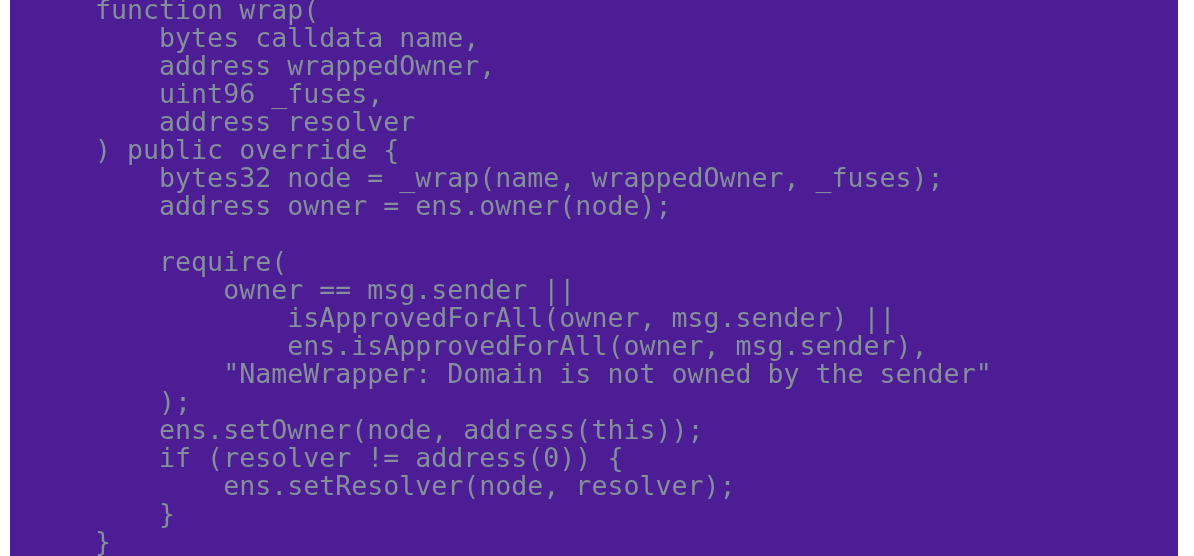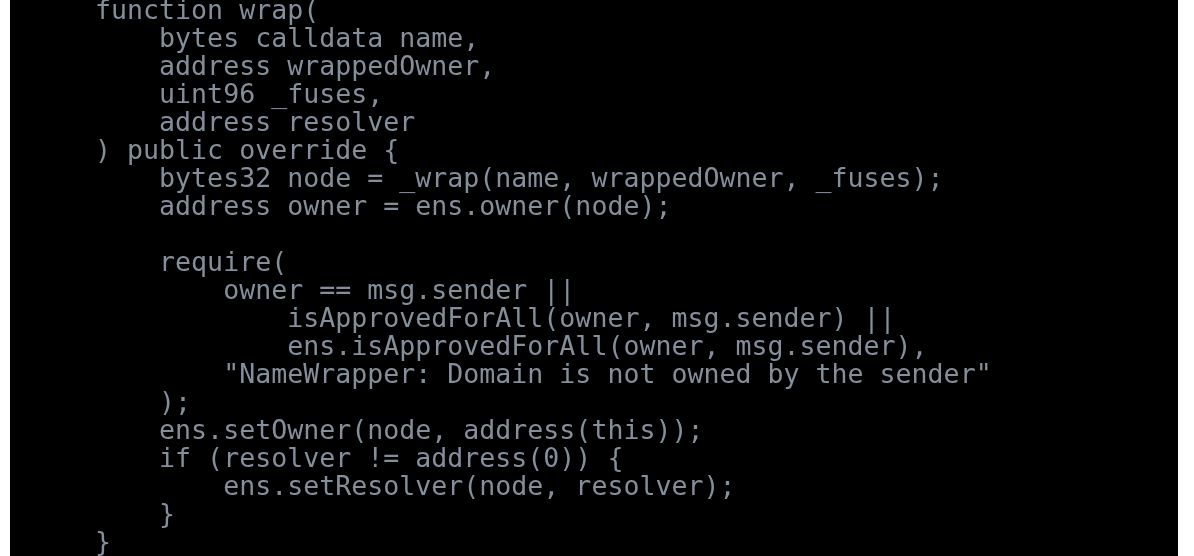--- a/index.html
+++ b/index.html
@@ -34,15 +34,15 @@
     letter-spacing: 0;
   }
   .code-line {
     white-space: pre;
     height: 28px;
   }
 </style>
 </head>
 <body style="background: rgb(255, 255, 255);">
 
-<div class="code-panel" style="background: #000000;">
+<div class="code-panel" style="background: #4c1d95;">
   <pre class="code-pre" style="color: rgb(133, 142, 155);"><div class="code-line">    function wrap(</div><div class="code-line">        bytes calldata name,</div><div class="code-line">        address wrappedOwner,</div><div class="code-line">        uint96 _fuses,</div><div class="code-line">        address resolver</div><div class="code-line">    ) public override {</div><div class="code-line">        bytes32 node = _wrap(name, wrappedOwner, _fuses);</div><div class="code-line">        address owner = ens.owner(node);</div><div class="code-line"></div><div class="code-line">        require(</div><div class="code-line">            owner == msg.sender ||</div><div class="code-line">                isApprovedForAll(owner, msg.sender) ||</div><div class="code-line">                ens.isApprovedForAll(owner, msg.sender),</div><div class="code-line">            "NameWrapper: Domain is not owned by the sender"</div><div class="code-line">        );</div><div class="code-line">        ens.setOwner(node, address(this));</div><div class="code-line">        if (resolver != address(0)) {</div><div class="code-line">            ens.setResolver(node, resolver);</div><div class="code-line">        }</div><div class="code-line">    }</div></pre>
 </div>
 
 </body></html>

